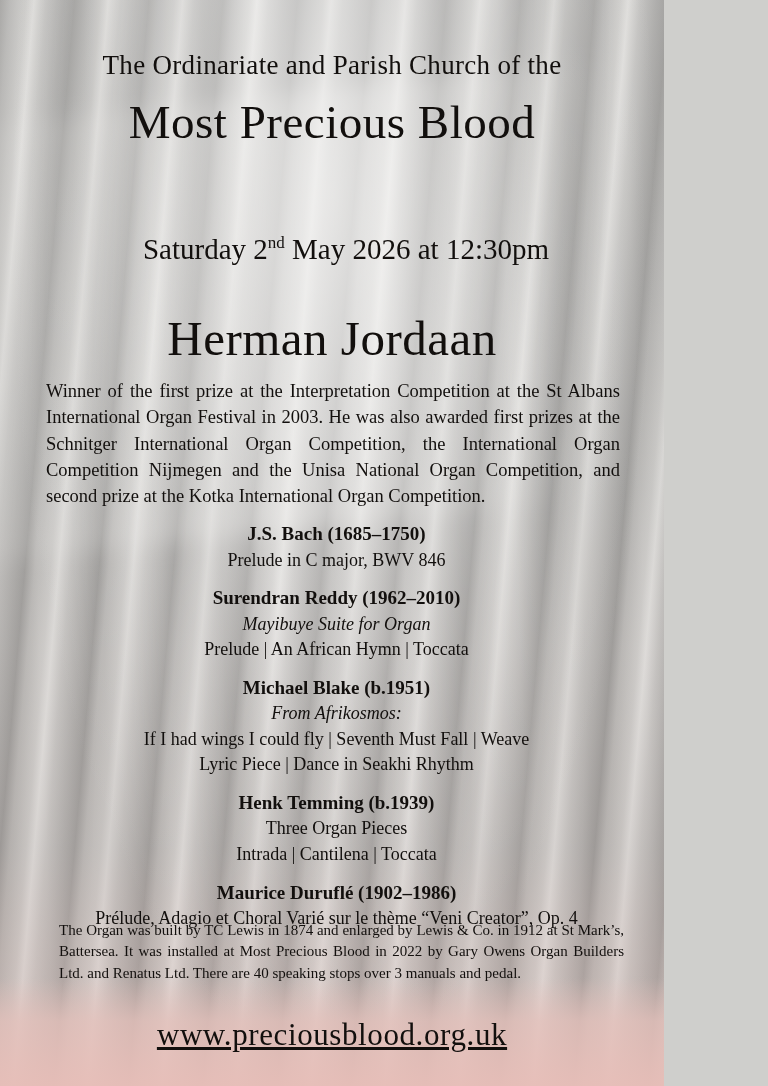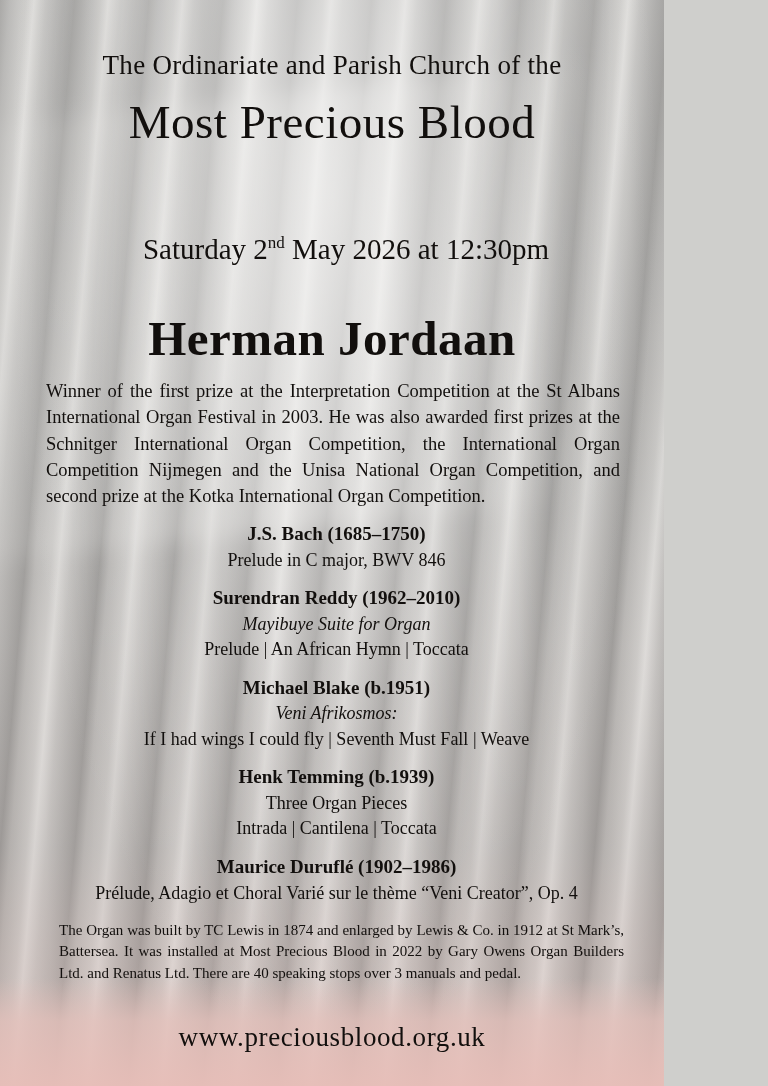--- a/index.html
+++ b/index.html
@@ -125,21 +125,20 @@
   .datetime sup {
     font-size: 17px;
     vertical-align: super;
   }
   .performer {
     position: absolute;
     top: 310px;
     left: 0; right: 0;
     font-size: 49px;
     letter-spacing: .5px;
-    font-weight: bold;
   }
 
   .bio {
     position: absolute;
     top: 378px;
     left: 46px;
     right: 44px;
     font-size: 18.5px;
     line-height: 1.42;
     text-align: justify;
@@ -170,22 +169,23 @@
     font-size: 15px;
     line-height: 1.42;
     text-align: justify;
     margin-left: 11px;
   }
 
   .website {
     position: absolute;
     bottom: 33px;
     left: 0; right: 0;
-    font-size: 27px;
+    font-size: 31px;
     letter-spacing: .6px;
+    text-decoration: underline;
   }
 </style>
 </head>
 <body>
 
 <div class="poster">
 
   <div class="bg"></div>
   <div class="bg-wide"></div>
   <div class="bg-diag"></div>
@@ -213,22 +213,23 @@
       </div>
 
       <div class="work">
         <div class="composer">Surendran Reddy (1962–2010)</div>
         <div class="piece"><em>Mayibuye Suite for Organ</em></div>
         <div class="piece">Prelude  |  An African Hymn  |  Toccata</div>
       </div>
 
       <div class="work">
         <div class="composer">Michael Blake (b.1951)</div>
-        <div class="piece"><em>Veni Afrikosmos:</em></div>
+        <div class="piece"><em>From Afrikosmos:</em></div>
         <div class="piece">If I had wings I could fly  |  Seventh Must Fall  |  Weave</div>
+        <div class="piece">Lyric Piece  |  Dance in Seakhi Rhythm</div>
       </div>
 
       <div class="work">
         <div class="composer">Henk Temming (b.1939)</div>
         <div class="piece">Three Organ Pieces</div>
         <div class="piece">Intrada  |  Cantilena  |  Toccata</div>
       </div>
 
       <div class="work">
         <div class="composer">Maurice Duruflé (1902–1986)</div>

